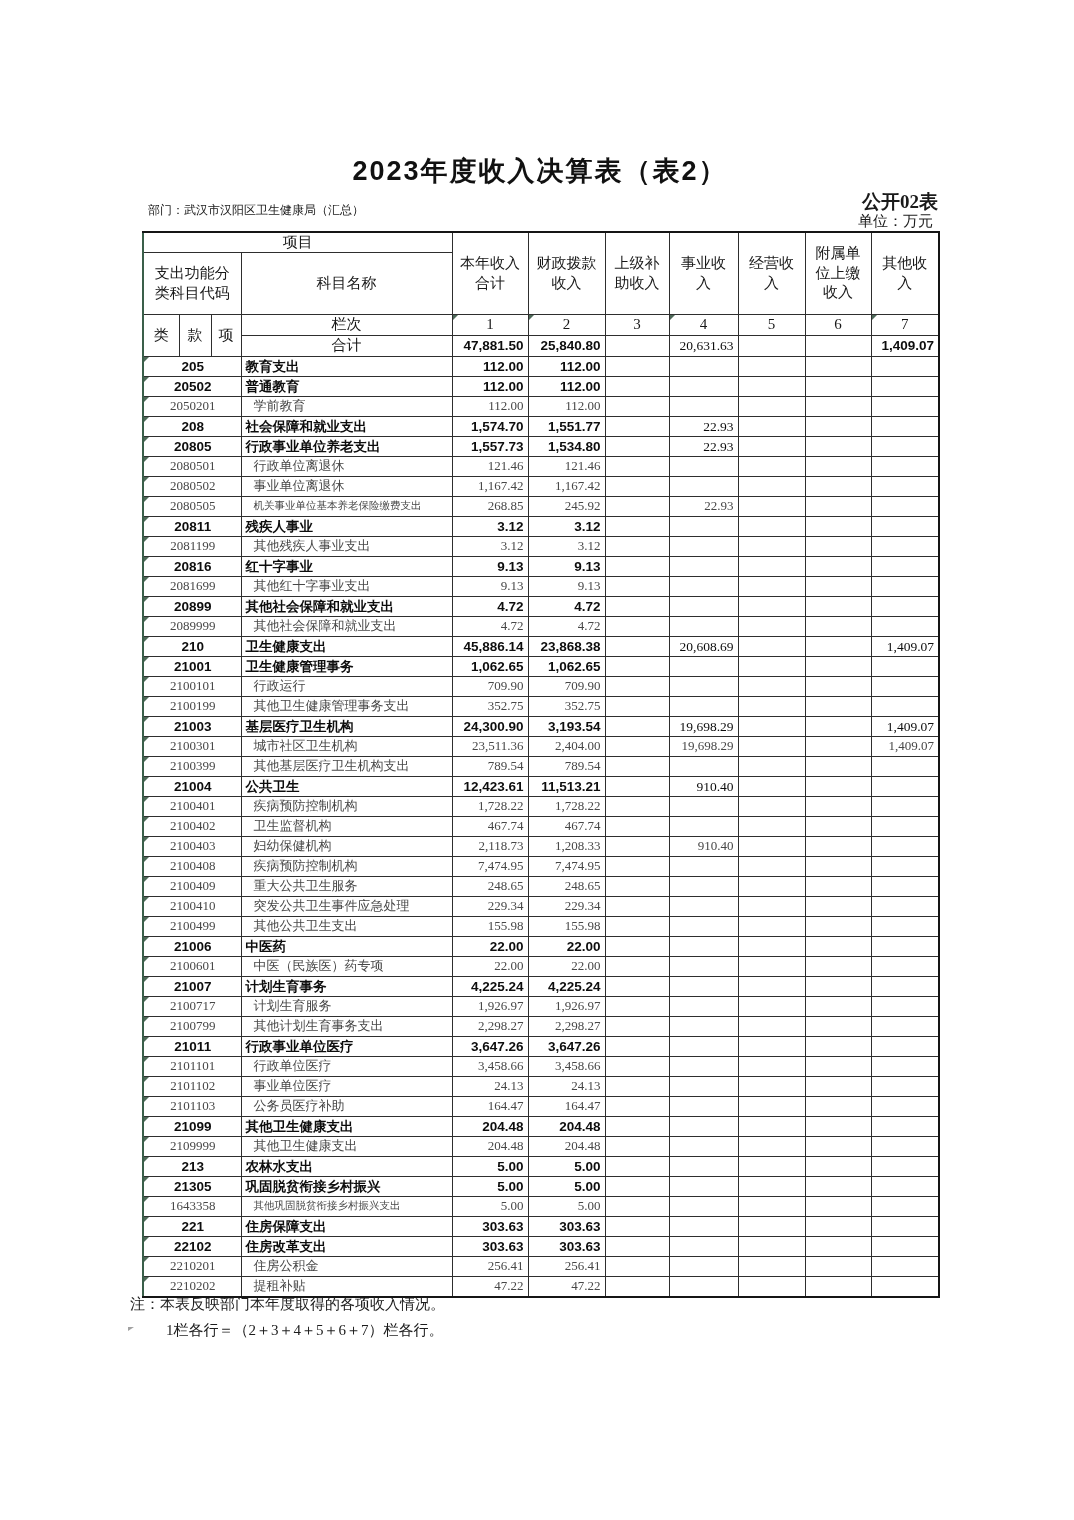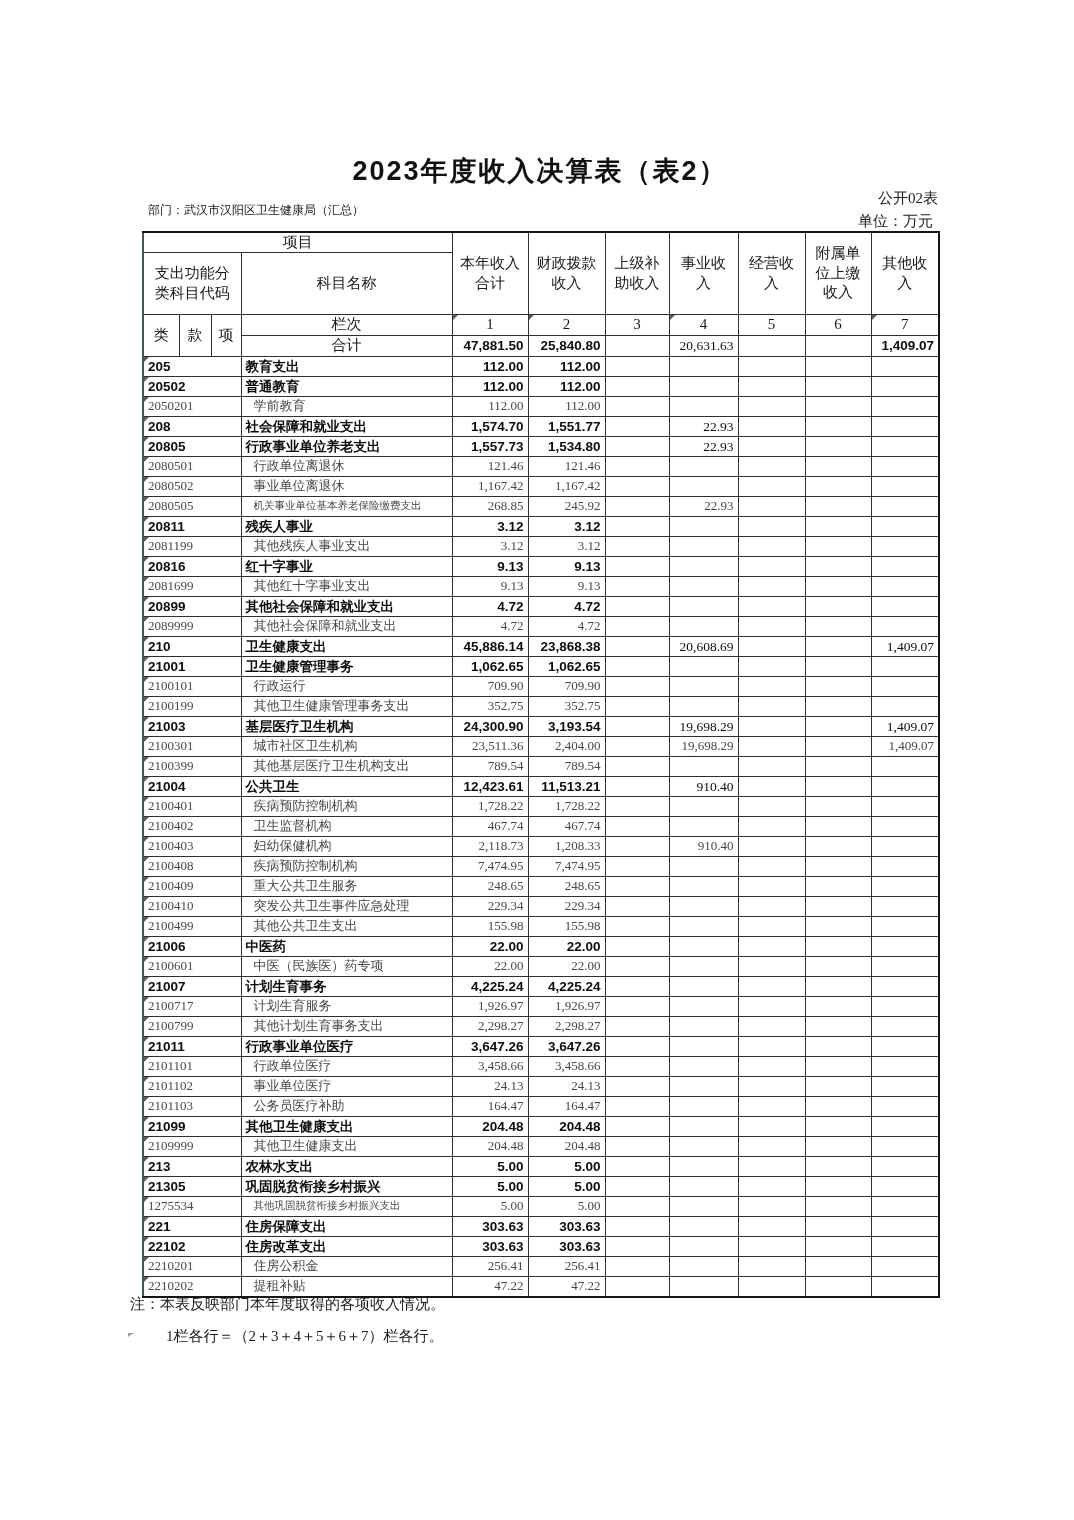--- a/index.html
+++ b/index.html
@@ -5,21 +5,21 @@
   html,body{margin:0;padding:0;}
   body{
     width:1074px;height:1520px;position:relative;background:#ffffff;
     font-family:"Liberation Serif",serif;color:#1a1a1a;overflow:hidden;
   }
   .title{
     position:absolute;top:153px;left:142px;width:796px;text-align:center;
     font-family:"Liberation Sans",sans-serif;font-weight:700;font-size:27px;
     letter-spacing:2px;color:#111;
   }
-  .pub{position:absolute;top:189px;right:136px;font-size:15px;}
+  .pub{position:absolute;top:189px;right:136px;font-size:19px;font-weight:bold;}
   .dept{position:absolute;top:202px;left:148px;font-size:12px;}
   .unit{position:absolute;top:212px;right:141px;font-size:15px;}
 
   table.main{
     position:absolute;left:142px;top:231px;width:796px;
     border-collapse:collapse;table-layout:fixed;
     border:2px solid #151515;border-left:2px solid #3a5f4a;padding-left:48px;
   }
   td{
     border:1px solid #2e2e2e;overflow:hidden;white-space:nowrap;
@@ -27,21 +27,21 @@
   }
   
   tr.hr1 td{height:19px;}
   tr.hr2 td{height:61px;}
   tr.hr3 td{height:20px;}
   tr.hr4 td{height:20px;}
   .hc{text-align:center;font-size:15px;color:#181818;}
   .hcol{white-space:normal;padding:0 6px;line-height:1.3;}
   
   tbody.rows td{height:19px;}
-  .code{text-align:left;padding-left:4px;position:relative;}
+  .code{text-align:center;padding-left:4px;position:relative;}
   .code::before{
     content:"";position:absolute;top:0;left:0;width:0;height:0;
     border-top:5px solid #2f4f3c;border-right:5px solid transparent;opacity:.85;
   }
   .tri{position:relative;}
   .tri::before{
     content:"";position:absolute;top:0;left:0;width:0;height:0;
     border-top:5px solid #2f4f3c;border-right:5px solid transparent;opacity:.85;
   }
   .name{text-align:left;padding-left:4px;}
@@ -51,21 +51,21 @@
   }
   tr.cat .num{font-size:13.5px;color:#0d0d0d;}
   tr.cat .num.c1,tr.cat .num.c2{font-family:"Liberation Sans",sans-serif;font-weight:700;}
   tr.leaf td{color:#474747;}
   tr.leaf .name{padding-left:12px;font-family:Liberation Serif, serif;}
   td.small{font-size:10.5px;}
   tr.total .num{font-size:13.5px;color:#0d0d0d;margin-top:19px;}
   tr.total .num.c1,tr.total .num.c2,tr.total .num.c7{font-family:"Liberation Sans",sans-serif;font-weight:700;}
 
   .notes{position:absolute;left:130px;top:1295px;font-size:15px;color:#1c1c1c;}
-  .notes .l2{margin-top:13px;padding-left:36px;position:relative;}
+  .notes .l2{margin-top:7px;padding-left:36px;position:relative;}
   .note-mark{
     position:absolute;left:-2px;top:6px;width:0;height:0;
     border-top:4px solid #8a8a8a;border-right:6px solid transparent;opacity:.8;
   }
 </style>
 </head>
 <body>
 
 <div class="title">2023年度收入决算表（表2）</div>
 <div class="pub">公开02表</div>
@@ -582,21 +582,21 @@
         <td class="name">巩固脱贫衔接乡村振兴</td>
         <td class="num c1">5.00</td>
         <td class="num c2">5.00</td>
         <td class="num c3"></td>
         <td class="num c4"></td>
         <td class="num c5"></td>
         <td class="num c6"></td>
         <td class="num c7"></td>
       </tr>
       <tr class="leaf">
-        <td colspan="3" class="code">1275534</td>
+        <td colspan="3" class="code">1643358</td>
         <td class="name small">其他巩固脱贫衔接乡村振兴支出</td>
         <td class="num c1">5.00</td>
         <td class="num c2">5.00</td>
         <td class="num c3"></td>
         <td class="num c4"></td>
         <td class="num c5"></td>
         <td class="num c6"></td>
         <td class="num c7"></td>
       </tr>
       <tr class="cat">

